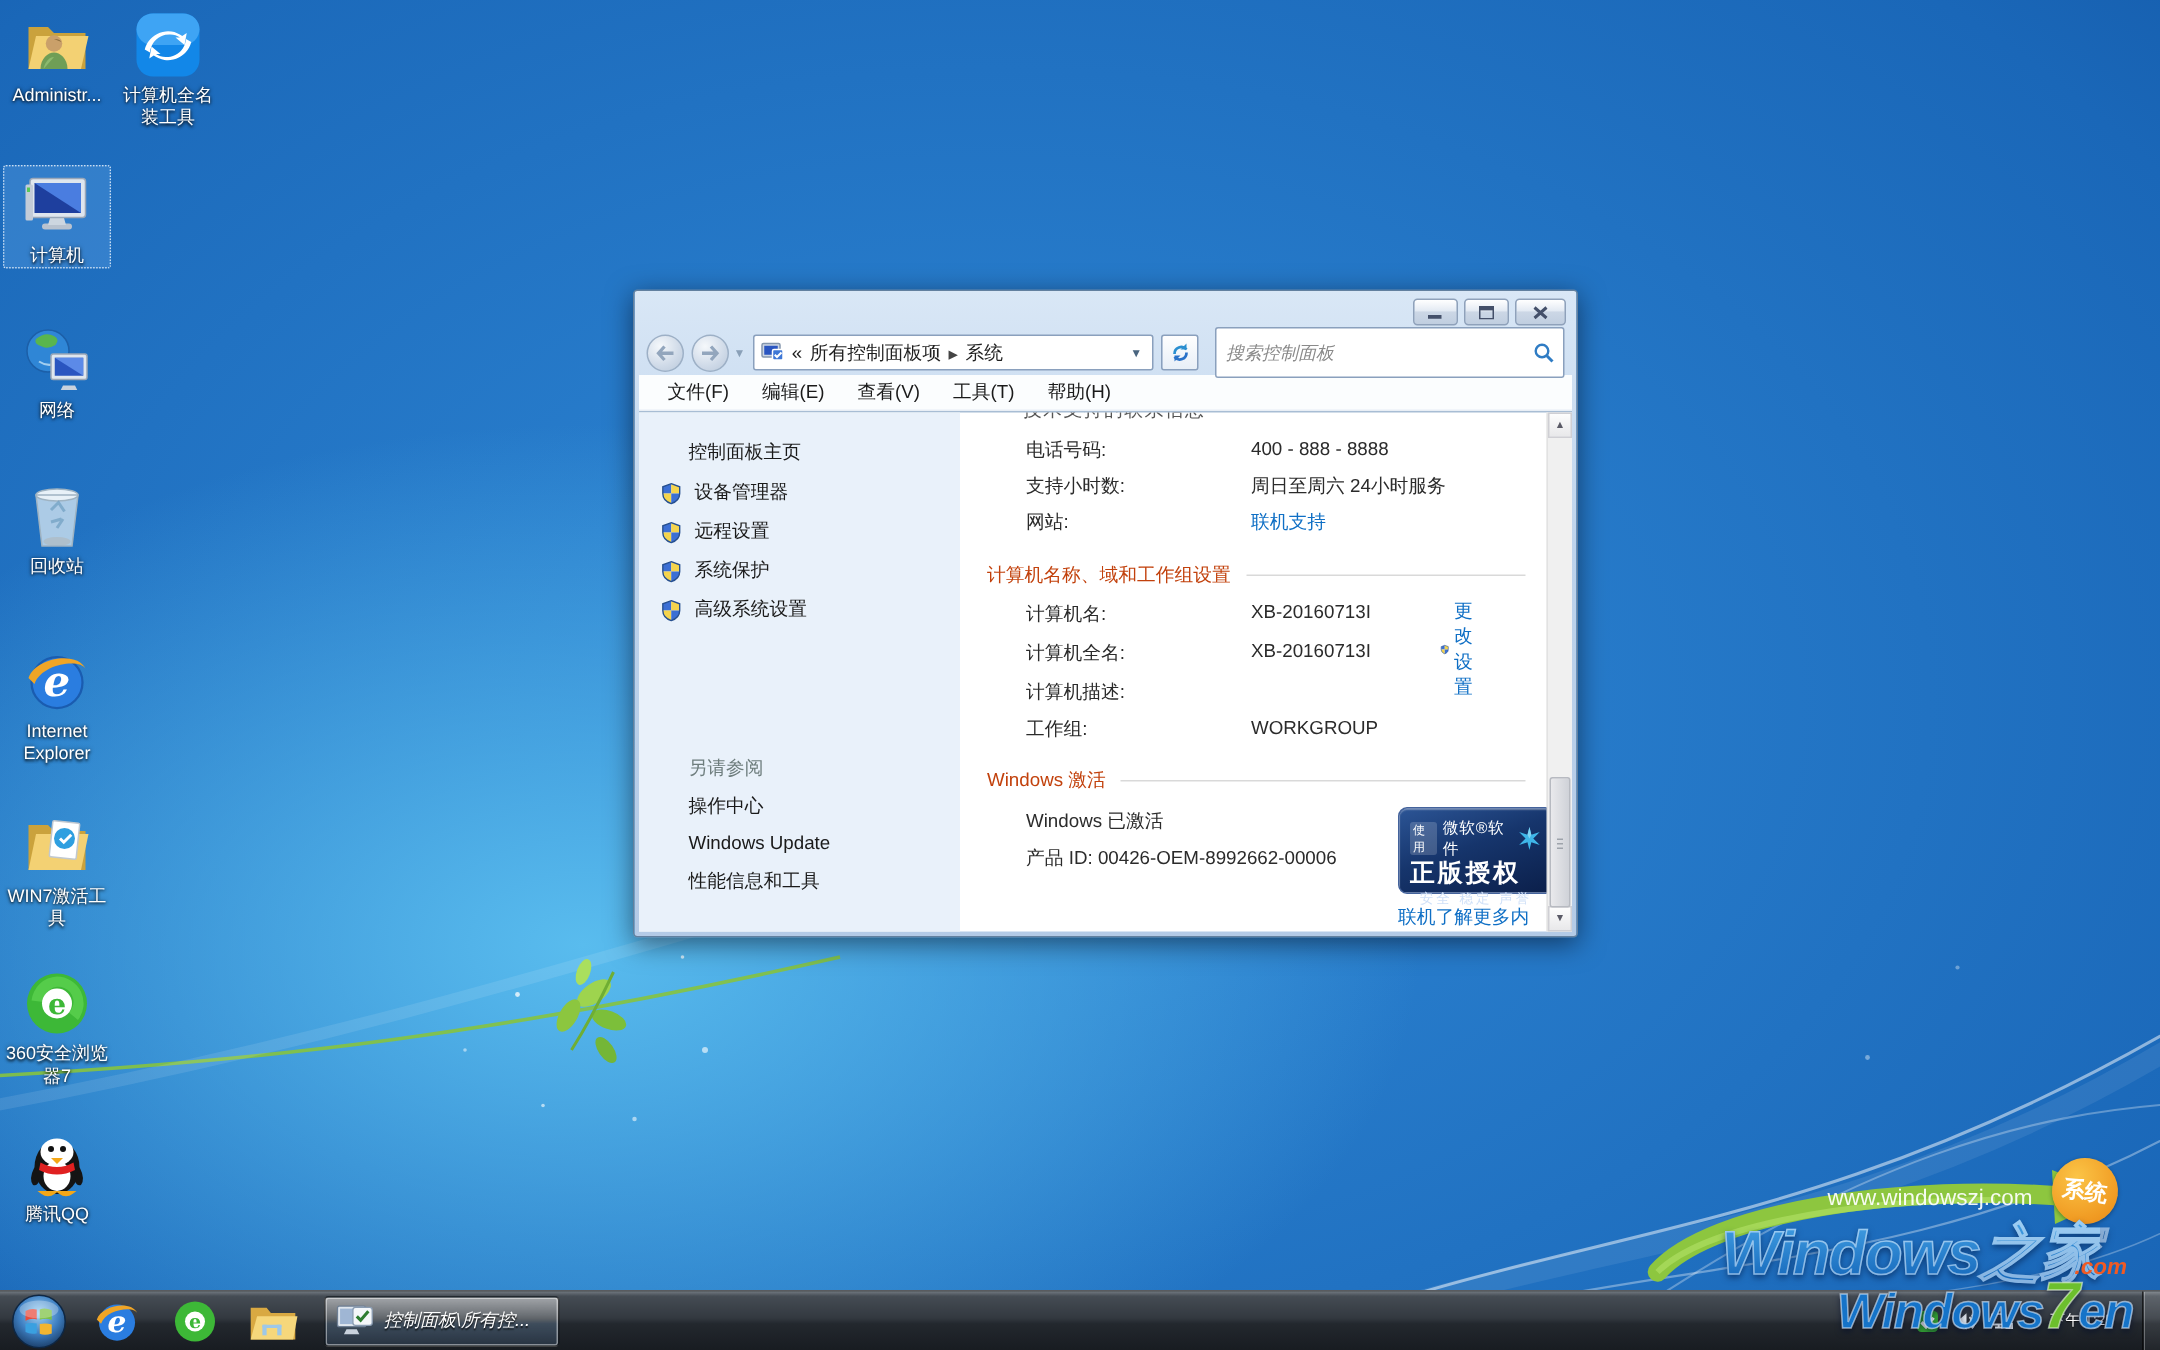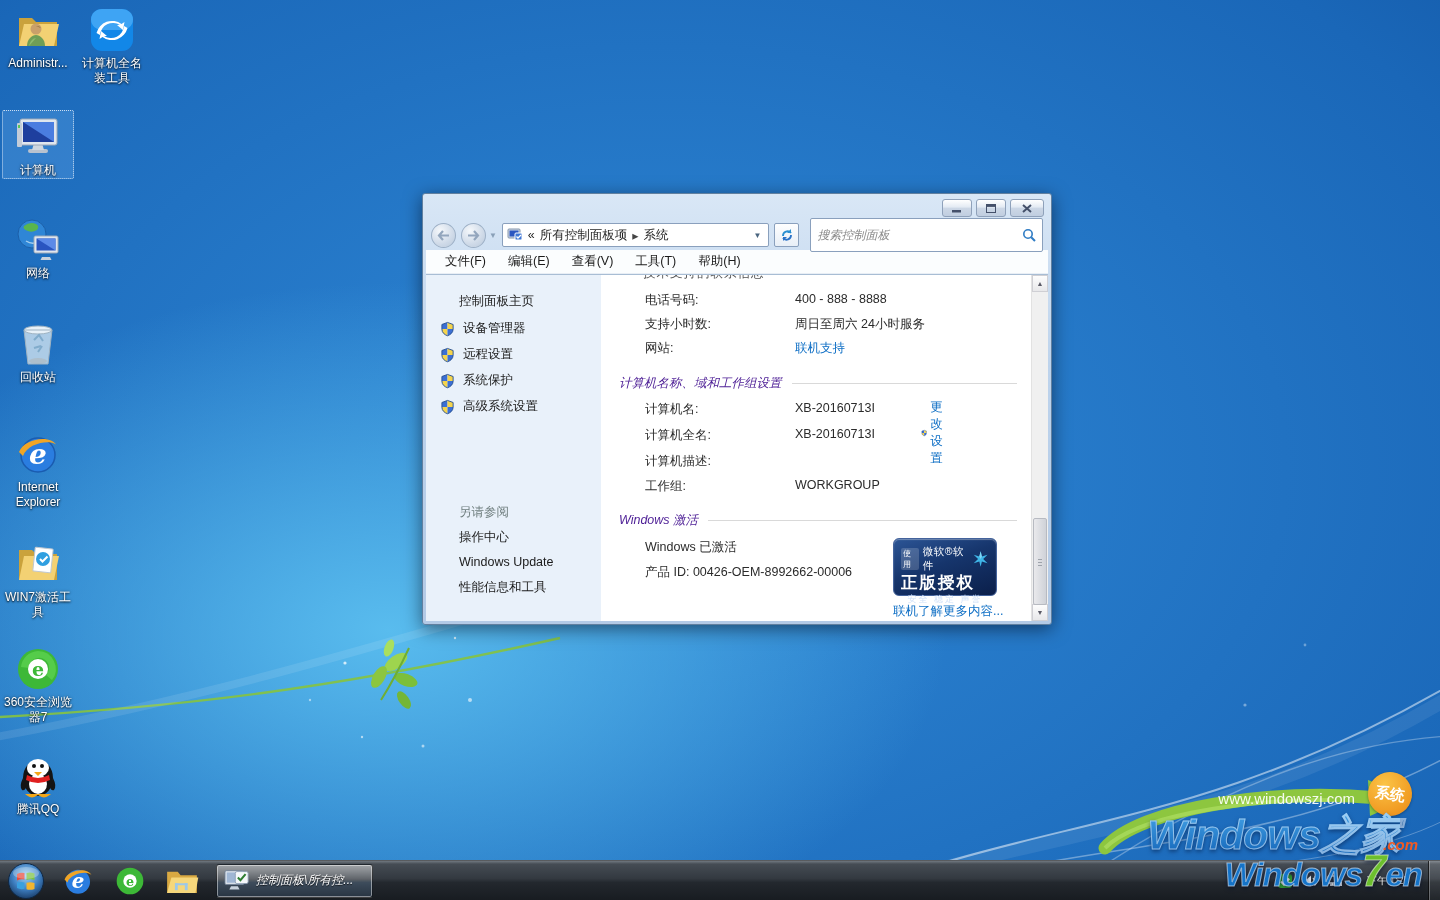--- a/index.html
+++ b/index.html
@@ -49,36 +49,36 @@
   .searchbox input { flex:1; border:none; outline:none; font-size:12px; font-style:italic; color:#777;
                      font-family:"Liberation Sans","DejaVu Sans",sans-serif; background:transparent; }
   .searchbox input::placeholder { color:#8a8a8a; font-style:italic; }
   .menubar { height:24px; margin:0 3px; background:#fbfdfe; display:flex; align-items:center;
              padding-left:8px; border-bottom:1px solid #e8eef5; }
   .menubar span { font-size:12.5px; color:#1a1a1a; padding:3px 11px; }
   .winbody { position:absolute; left:3px; right:3px; top:80px; bottom:3px; background:#fff;
              display:flex; border-top:1px solid #a8bdd4; }
 
   
-  .sidebar { width:175px; background:#e9f1fa; padding-top:16px; position:relative; font-size:12.5px; color:#1a1a1a; }
+  .sidebar { width:214px; background:#e9f1fa; padding-top:16px; position:relative; font-size:12.5px; color:#1a1a1a; }
   .sb-home { padding-left:33px; height:24px; line-height:20px; }
   .sb-task { display:flex; align-items:center; gap:8px; padding-left:14px; height:25px; margin-top:1px; }
   .sb-task:first-of-type { margin-top:12px; }
   .sb-bottom { position:absolute; left:0; right:0; bottom:20px; }
   .sb-seealso { color:#6e7d7d; padding-left:33px; height:25px; line-height:22px; }
   .sb-link { padding-left:33px; height:25px; line-height:23px; }
 
   
   .content { flex:1; position:relative; font-size:12.5px; color:#2b2b2b; overflow:hidden; }
   .clipped-line { position:absolute; left:42px; top:0; height:6px; overflow:hidden; color:#555; }
   .clipped-line span { position:relative; top:-10px; font-size:12.5px; letter-spacing:1px; }
   .row { position:absolute; left:44px; display:flex; }
   .row .lbl { width:150px; }
   .sec-head { position:absolute; left:18px; right:14px; display:flex; align-items:center; gap:10px;
-              color:#4c1d95;font-style:italic; }
+              color:#c2410c; }
   .sec-head .hline { flex:1; height:1px; background:#d9d9d9; }
   a.lnk { color:#0f6fc5; text-decoration:none; }
   .chg { position:absolute; left:276px; top:-2px; display:flex; align-items:center; gap:3px; }
 
   
   .badge { position:absolute; left:292px; top:263px; width:104px; height:58px; border-radius:6px;
            background:linear-gradient(160deg,#2c5596 0%, #16356c 45%, #0b1f4a 100%);
            border:1px solid #44639c; box-shadow:inset 0 1px 1px rgba(255,255,255,.35);
            color:#fff; padding:6px 7px 0; }
   .badge .b-row1 { display:flex; align-items:center; gap:4px; font-size:9px; }

